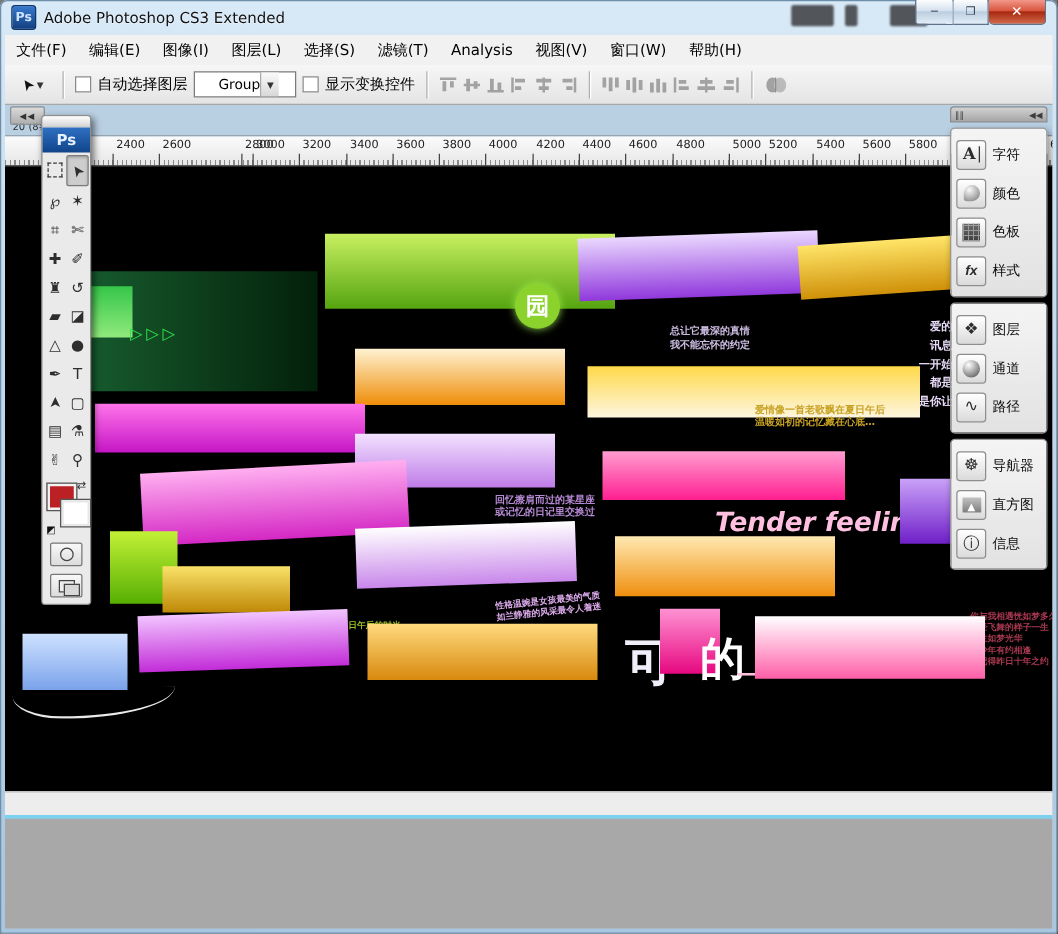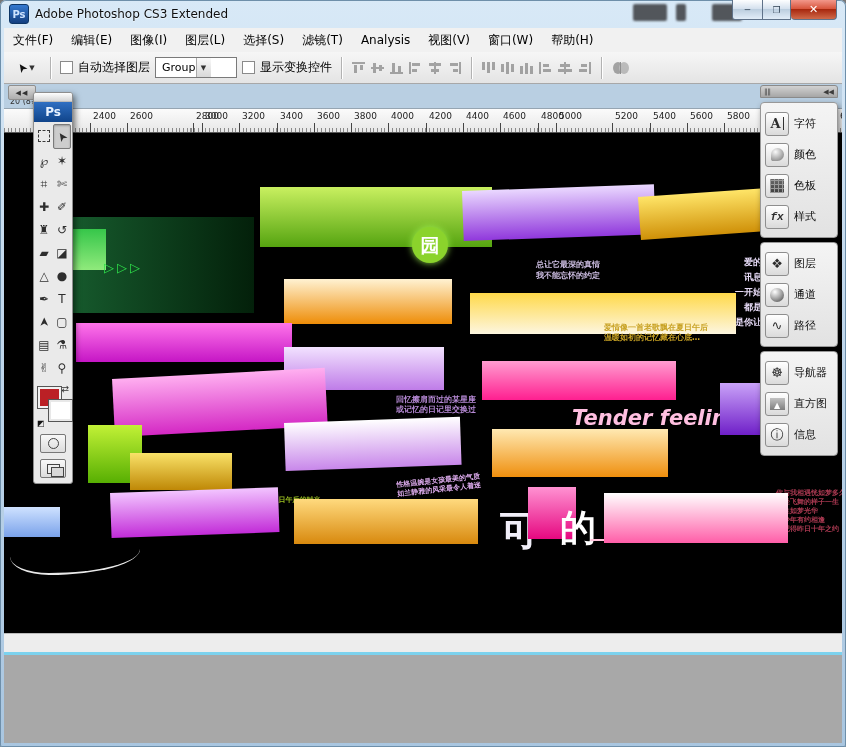--- a/index.html
+++ b/index.html
@@ -31,21 +31,21 @@
   .optionsbar{position:absolute;left:4px;right:4px;top:52px;height:32px;box-sizing:border-box;
     background:linear-gradient(#f6f6f6,#e4e4e4);border-bottom:1px solid #a8a8a8;
     display:flex;align-items:center;gap:5px;padding:0 7px;}
   .ob-move{width:30px;height:24px;display:flex;align-items:center;justify-content:center;gap:2px;}
   .ob-move .cur{font-size:12px;color:#111;display:inline-block;transform:rotate(-125deg);}
   .ob-move .dd{font-size:7px;color:#333;}
   .sep{width:1px;height:22px;background:#b2b2b2;box-shadow:1px 0 0 #fff;margin:0 4px;flex:0 0 auto;}
   .cb{width:11px;height:11px;background:#fff;border:1px solid #8a8a8a;flex:0 0 auto;}
   .ob-label{font-size:12px;color:#000;white-space:nowrap;}
   .ob-select{width:74px;height:19px;background:#fff;border:1px solid #7a7a7a;font-size:11px;color:#000;
-    display:flex;align-items:center;justify-content:flex-start;padding-left:6px;flex:0 0 auto;}
+    display:flex;align-items:center;justify-content:center;padding-left:6px;flex:0 0 auto;}
   .ob-select .dbtn{width:14px;height:100%;border-left:1px solid #aaa;font-size:7px;color:#333;
     background:linear-gradient(#fafafa,#d8d8d8);display:flex;align-items:center;justify-content:center;}
   .aicons{display:flex;gap:3px;align-items:center;}
   .aico{opacity:.5;flex:0 0 auto;}
   .aico rect,.aico ellipse{fill:#5a5a5a;}
   
   .workspace{position:absolute;left:4px;right:4px;top:84px;bottom:4px;background:#b9cfe2;overflow:hidden;}
   .doc-frag{position:absolute;left:6px;top:13px;font-size:8px;color:#333;}
   .ruler{position:absolute;left:0;right:0;top:24px;height:25px;box-sizing:border-box;
     background:linear-gradient(#fbfbfb,#e7e7e7);border-top:1px solid #96a5b2;border-bottom:1px solid #5a5a5a;}
@@ -101,21 +101,21 @@
   .plabel{font-size:11px;color:#0c0c0c;white-space:nowrap;}
   .pglyph{display:flex;align-items:center;justify-content:center;font-size:13px;}
   .pglyph.char{font-family:"DejaVu Serif","Liberation Serif",serif;font-weight:bold;font-size:13px;
     border-right:1px solid #333;padding-right:2px;line-height:13px;}
   .pglyph.color{width:13px;height:13px;border-radius:50% 50% 50% 20%;
     background:radial-gradient(circle at 35% 30%,#fafafa,#9a9a9a 70%,#6f6f6f);}
   .pglyph.swatch{width:14px;height:14px;
     background-image:repeating-linear-gradient(0deg,#9a9a9a 0 1px,transparent 1px 4px),
       repeating-linear-gradient(90deg,#9a9a9a 0 1px,transparent 1px 4px),linear-gradient(#6a6a6a,#3f3f3f);}
   .pglyph.fx{font-style:italic;font-weight:bold;font-size:11px;
-    font-family:Liberation Mono, monospace;}
+    font-family:Liberation Sans, sans-serif;}
   .pglyph.sphere{width:14px;height:14px;border-radius:50%;
     background:radial-gradient(circle at 35% 28%,#fff,#9a9a9a 55%,#3f3f3f);}
   .pglyph.hist{width:15px;height:12px;background:linear-gradient(#c2c2c2,#7e7e7e);
     font-size:8px;line-height:9px;color:#fff;align-items:flex-end;}
   .pglyph.path,.pglyph.glyphbig{font-size:13px;}
 </style>
 </head>
 <body>
 
 <div class="win">
@@ -246,21 +246,21 @@
         <span class="rlabel" style="left: 201px;">3000</span>
         <span class="rlabel" style="left: 238px;">3200</span>
         <span class="rlabel" style="left: 276px;">3400</span>
         <span class="rlabel" style="left: 313px;">3600</span>
         <span class="rlabel" style="left: 350px;">3800</span>
         <span class="rlabel" style="left: 387px;">4000</span>
         <span class="rlabel" style="left: 425px;">4200</span>
         <span class="rlabel" style="left: 462px;">4400</span>
         <span class="rlabel" style="left: 499px;">4600</span>
         <span class="rlabel" style="left: 537px;">4800</span>
-        <span class="rlabel" style="left: 555px; text-align: center;">5000</span>
+        <span class="rlabel" style="left: 582px; text-align: center;">5000</span>
         <span class="rlabel" style="left: 611px;">5200</span>
         <span class="rlabel" style="left: 649px;">5400</span>
         <span class="rlabel" style="left: 686px;">5600</span>
         <span class="rlabel" style="left: 723px;">5800</span>
         <span class="rlabel" style="left: 760px;">6000</span>
         <span class="rlabel" style="left: 798px;">6200</span>
         <span class="rlabel" style="left: 836px;">6</span>
       </div>
 
     <div class="canvas">
@@ -294,21 +294,21 @@
 如兰静雅的风采最令人着迷</div>
         <div class="art gt" style="left: 488px; top: 296px; font-size: 44px; background: linear-gradient(rgb(255, 233, 178), rgb(239, 143, 14));">今生今世</div>
         <div class="art" style="left: 772px; top: 356px; font-size: 7px; line-height: 9px; color: rgb(168, 56, 80);">你与我相遇恍如梦多久
 曾经飞舞的样子一生
 人生如梦光华
 多少年有约相逢
 还记得昨日十年之约</div>
         <div class="art gt" style="left: 84px; top: 292px; font-size: 54px; background: linear-gradient(rgb(194, 241, 54), rgb(87, 175, 2));">夏</div>
         <div class="art gt" style="left: 126px; top: 320px; font-size: 34px; background: linear-gradient(rgb(249, 226, 104), rgb(191, 136, 6));">日午后</div>
         <div class="art" style="left: 150px; top: 364px; font-size: 7px; color: rgb(156, 192, 32);">Mublison 一段少年时最美好的记忆 夏日午后的时光</div>
-        <div class="art gt" style="left: 0; top: 374px; font-size: 28px; background: linear-gradient(rgb(207, 226, 255), rgb(122, 162, 234));">期许</div>
+        <div class="art gt" style="left: 14px; top: 374px; font-size: 42px; background: linear-gradient(rgb(207, 226, 255), rgb(122, 162, 234));">期许</div>
         <div class="art swirl" style="left: 6px; top: 416px; width: 130px;"></div>
         <div class="art gt" style="left: 106px; top: 360px; font-size: 42px; transform: rotate(-2deg); transform-origin: left top; background: linear-gradient(rgb(242, 196, 255), rgb(194, 44, 216));">花的嫁纱</div>
         <div class="art gt" style="left: 290px; top: 366px; font-size: 42px; letter-spacing: 4px; background: linear-gradient(rgb(255, 218, 126), rgb(216, 137, 14));">清水伊人</div>
         <div class="art" style="left: 496px; top: 376px; font-size: 40px; color: rgb(240, 238, 248);">可</div>
         <div class="art gt" style="left: 524px; top: 354px; font-size: 48px; background: linear-gradient(rgb(255, 146, 210), rgb(230, 8, 128));">爱</div>
         <div class="art" style="left: 556px; top: 376px; font-size: 36px; color: rgb(255, 255, 255);">的</div>
         <div class="art" style="left: 586px; top: 398px; font-size: 18px; color: rgb(255, 194, 218);">一</div>
         <div class="art gt" style="left: 600px; top: 360px; font-size: 46px; background: linear-gradient(rgb(255, 255, 255), rgb(255, 94, 168));">朵玫瑰花</div>
         <div class="art gt" style="left: 716px; top: 250px; font-size: 48px; background: linear-gradient(rgb(201, 162, 248), rgb(111, 31, 200));">曲</div>
       </div>

